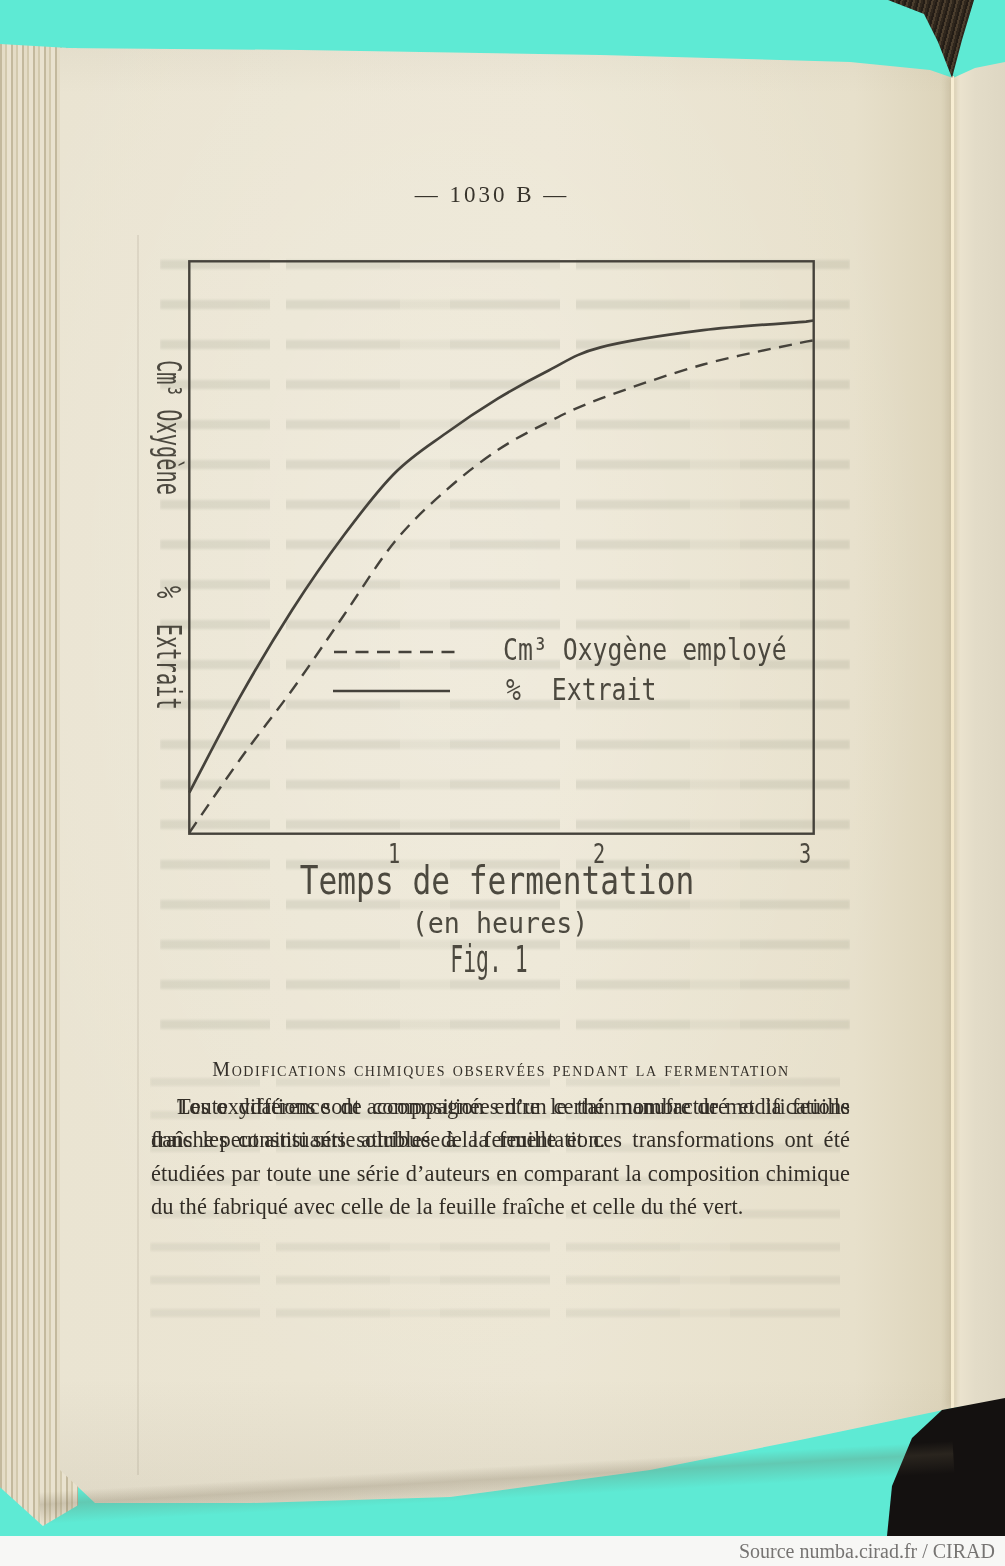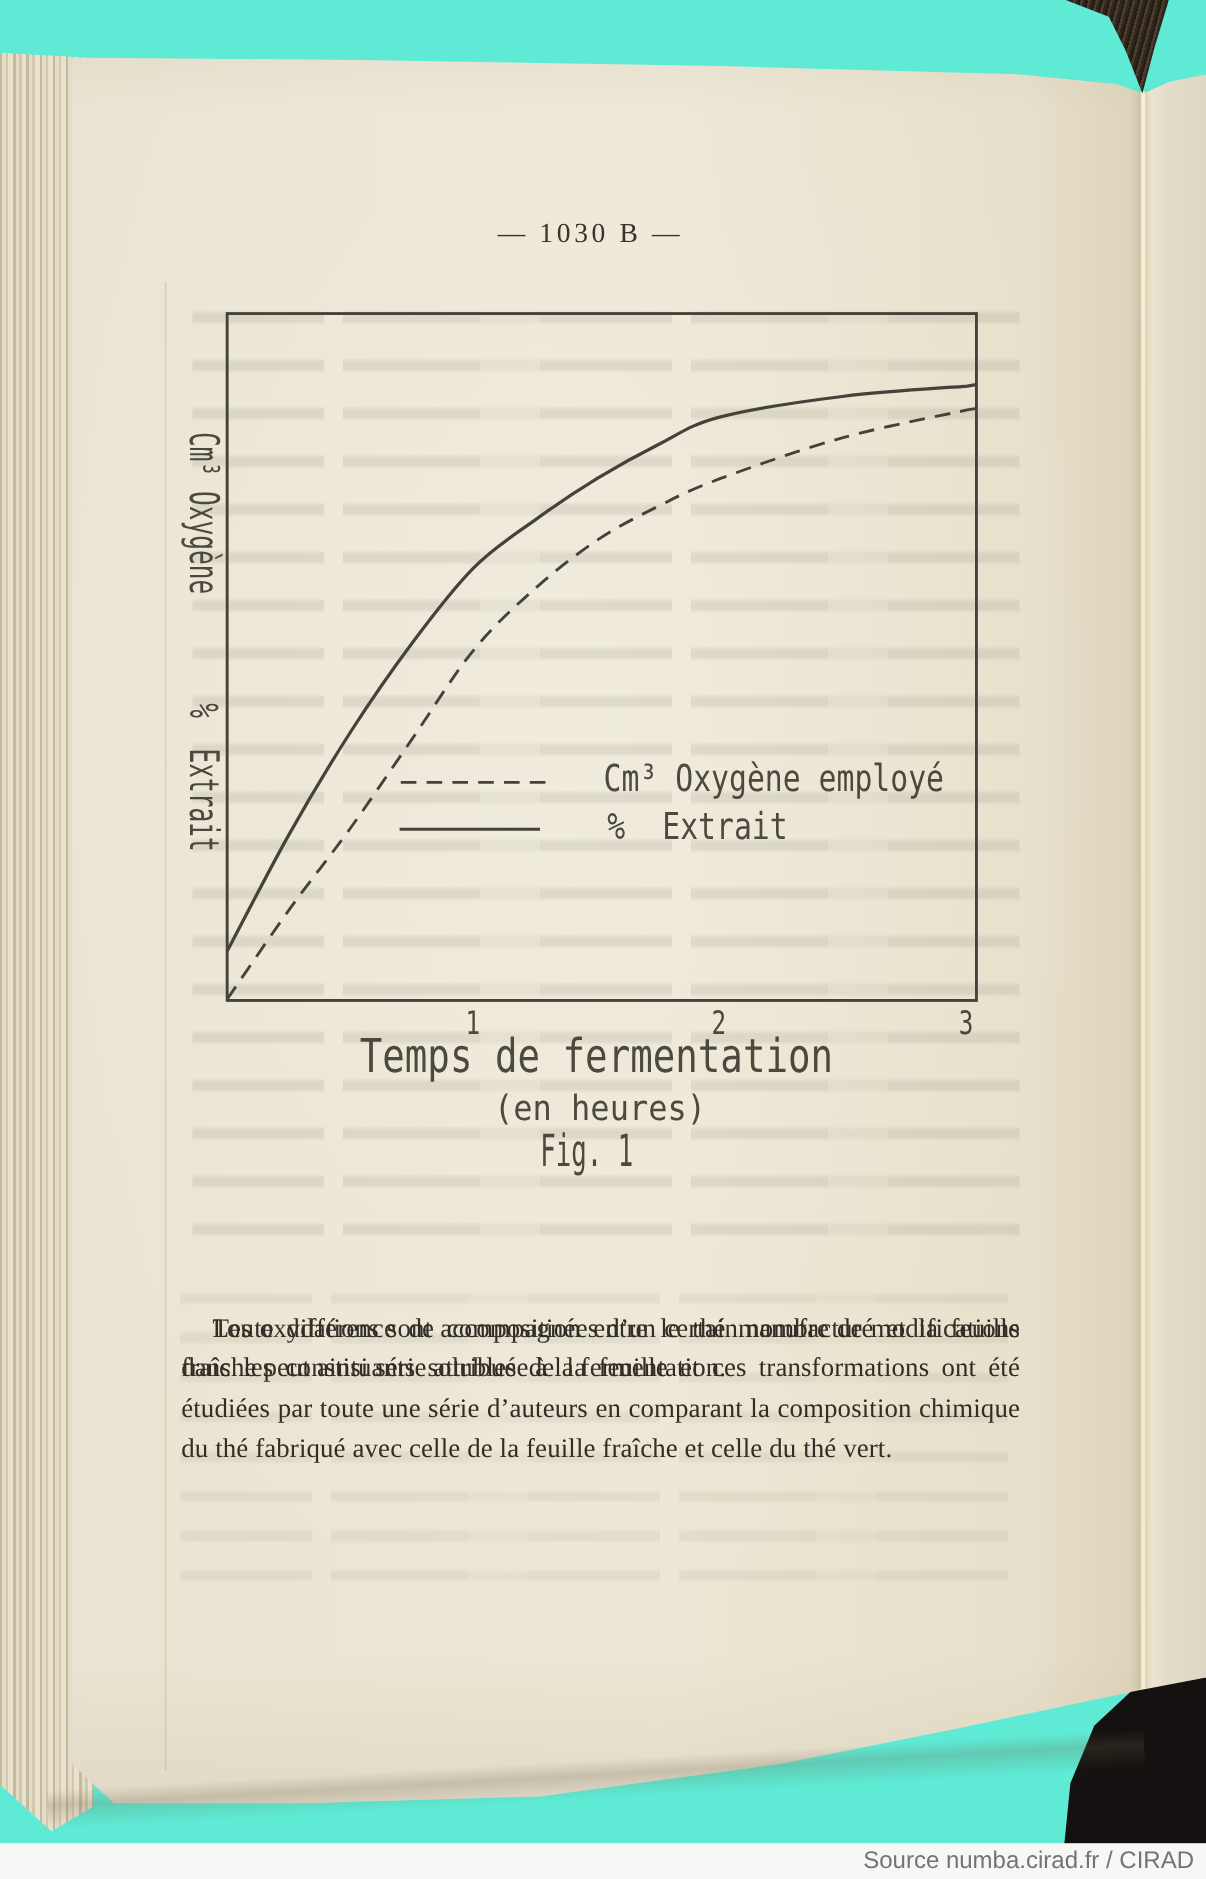--- a/index.html
+++ b/index.html
@@ -51,21 +51,21 @@
   .fig-text{font-family:"DejaVu Sans Mono",monospace;color:rgba(62,59,50,.92);
     white-space:pre;transform-origin:0 0;line-height:1.1;}
   .rot{transform:rotate(90deg) scaleX(.6);}
   .cen{transform:scaleX(.8) translateX(-50%);}
   .heading{left:501px;top:1058px;width:760px;transform:translateX(-50%);text-align:center;
     font-variant:small-caps;font-size:20px;letter-spacing:1.6px;color:#34302a;white-space:nowrap;}
   .bodytext{left:151px;top:1090px;width:699px;font-size:22.4px;line-height:33.4px;
     text-align:justify;color:#322d26;}
   .bodytext p{position:static;margin:0;text-indent:26px;letter-spacing:.1px;}
   .source-bar{left:0;top:1536px;width:1005px;height:30px;background:#f7f7f5;}
-  .source-text{right:10px;top:1540px;position:absolute;font-family:Liberation Sans, sans-serif;
+  .source-text{right:10px;top:1540px;position:absolute;font-family:Liberation Serif, serif;
     font-size:20px;color:#767472;}
   .tick{font-family:"DejaVu Sans Mono",monospace;color:rgba(62,59,50,.92);font-size:27px;
     transform-origin:0 0;transform:scaleX(.75) translateX(-50%);}
   svg{overflow:visible;}
 </style>
 </head>
 <body>
 
 <div id="canvas">
 
@@ -100,20 +100,21 @@
   <div id="ticks" style="left:0;top:0;">
       <span class="tick" style="position: absolute; left: 393.6px; top: 838px;">1</span>
       <span class="tick" style="position: absolute; left: 599.2px; top: 838px;">2</span>
       <span class="tick" style="position: absolute; left: 804.8px; top: 838px;">3</span>
     </div>
 
   <div class="fig-text cen" style="left:497px;top:860px;font-size:39px;">Temps de fermentation</div>
   <div class="fig-text" style="left:500px;top:908px;font-size:29px;transform:scaleX(.92) translateX(-50%);">(en heures)</div>
   <div class="fig-text" style="left:489px;top:940px;font-size:37px;transform:scaleX(.58) translateX(-50%);">Fig. 1</div>
 
+  <div class="heading">Modifications chimiques observées pendant la fermentation</div>
 
   <div class="bodytext">
     <p>Les oxydations sont accompagnées d’un certain nombre de modifications dans les constituants solubles de la feuille et ces transformations ont été étudiées par toute une série d’auteurs en comparant la composition chimique du thé fabriqué avec celle de la feuille fraîche et celle du thé vert.</p>
     <p>Toute différence de composition entre le thé manufacturé et la feuille fraîche peut ainsi série attribuée à la fermentation.</p>
   </div>
 
   <div class="source-bar"></div>
   <div class="source-text">Source numba.cirad.fr / CIRAD</div>
 </div>
 

